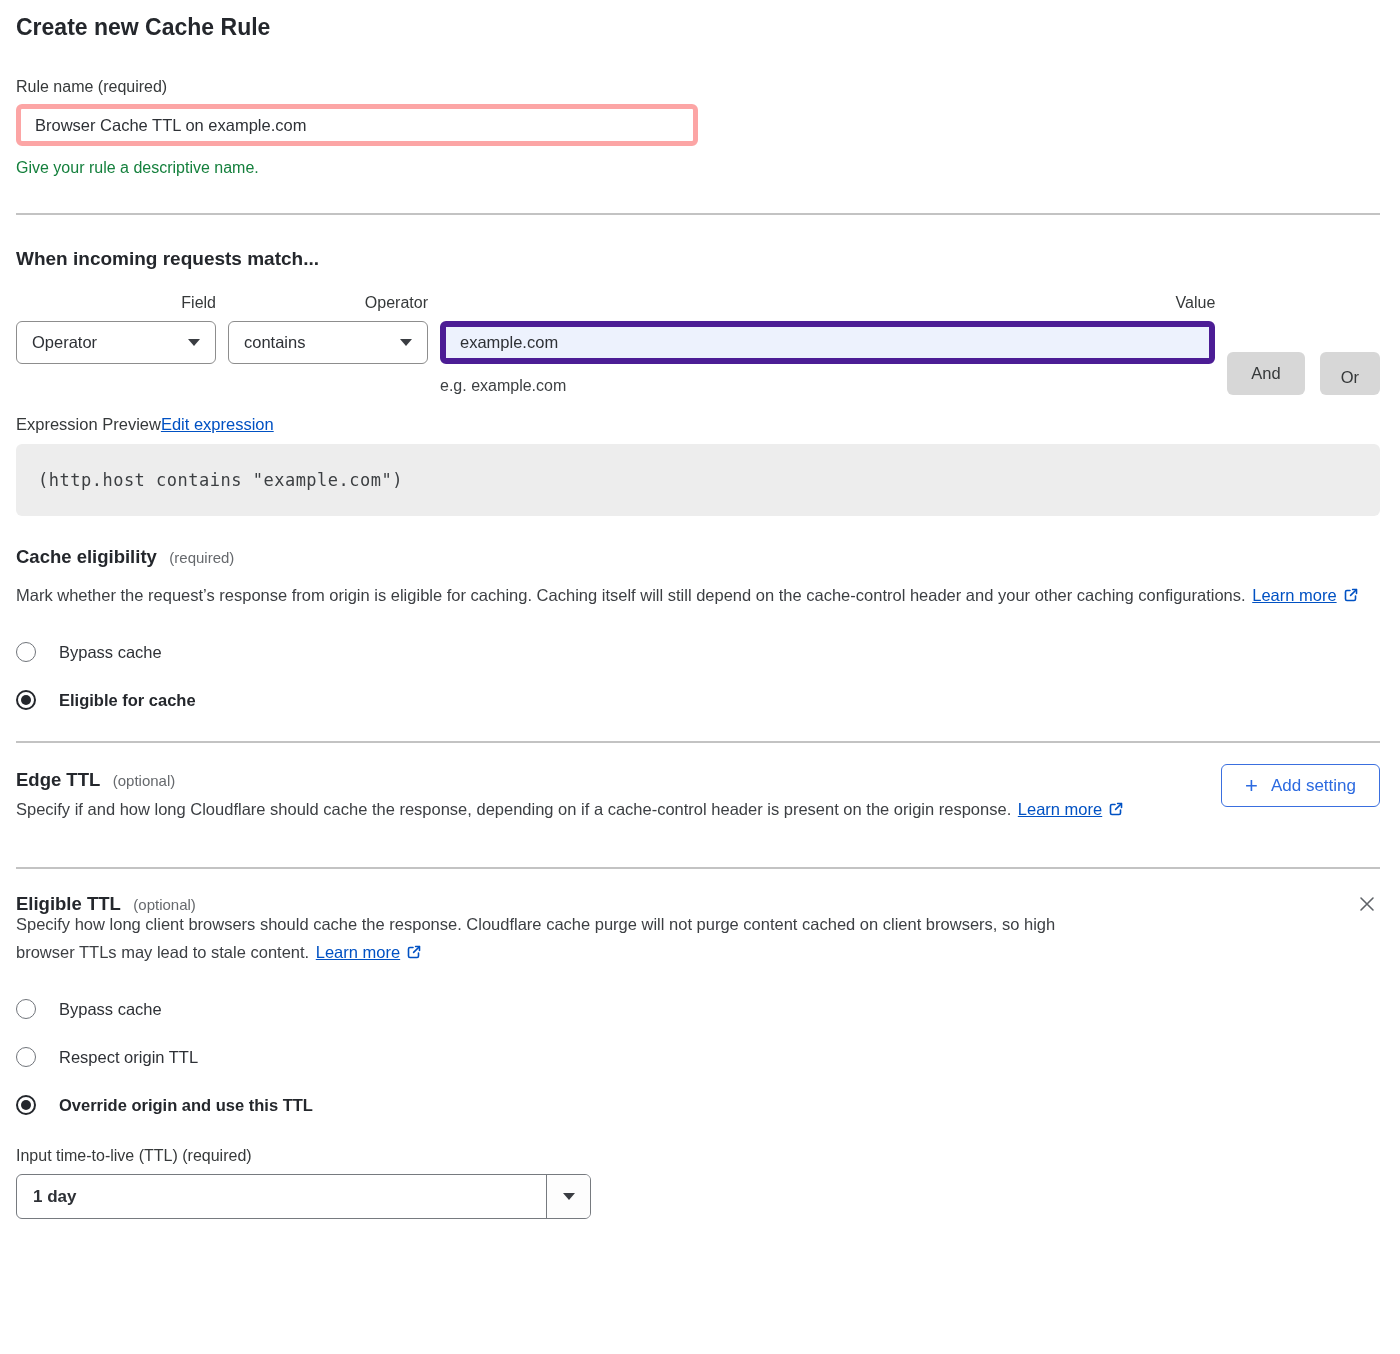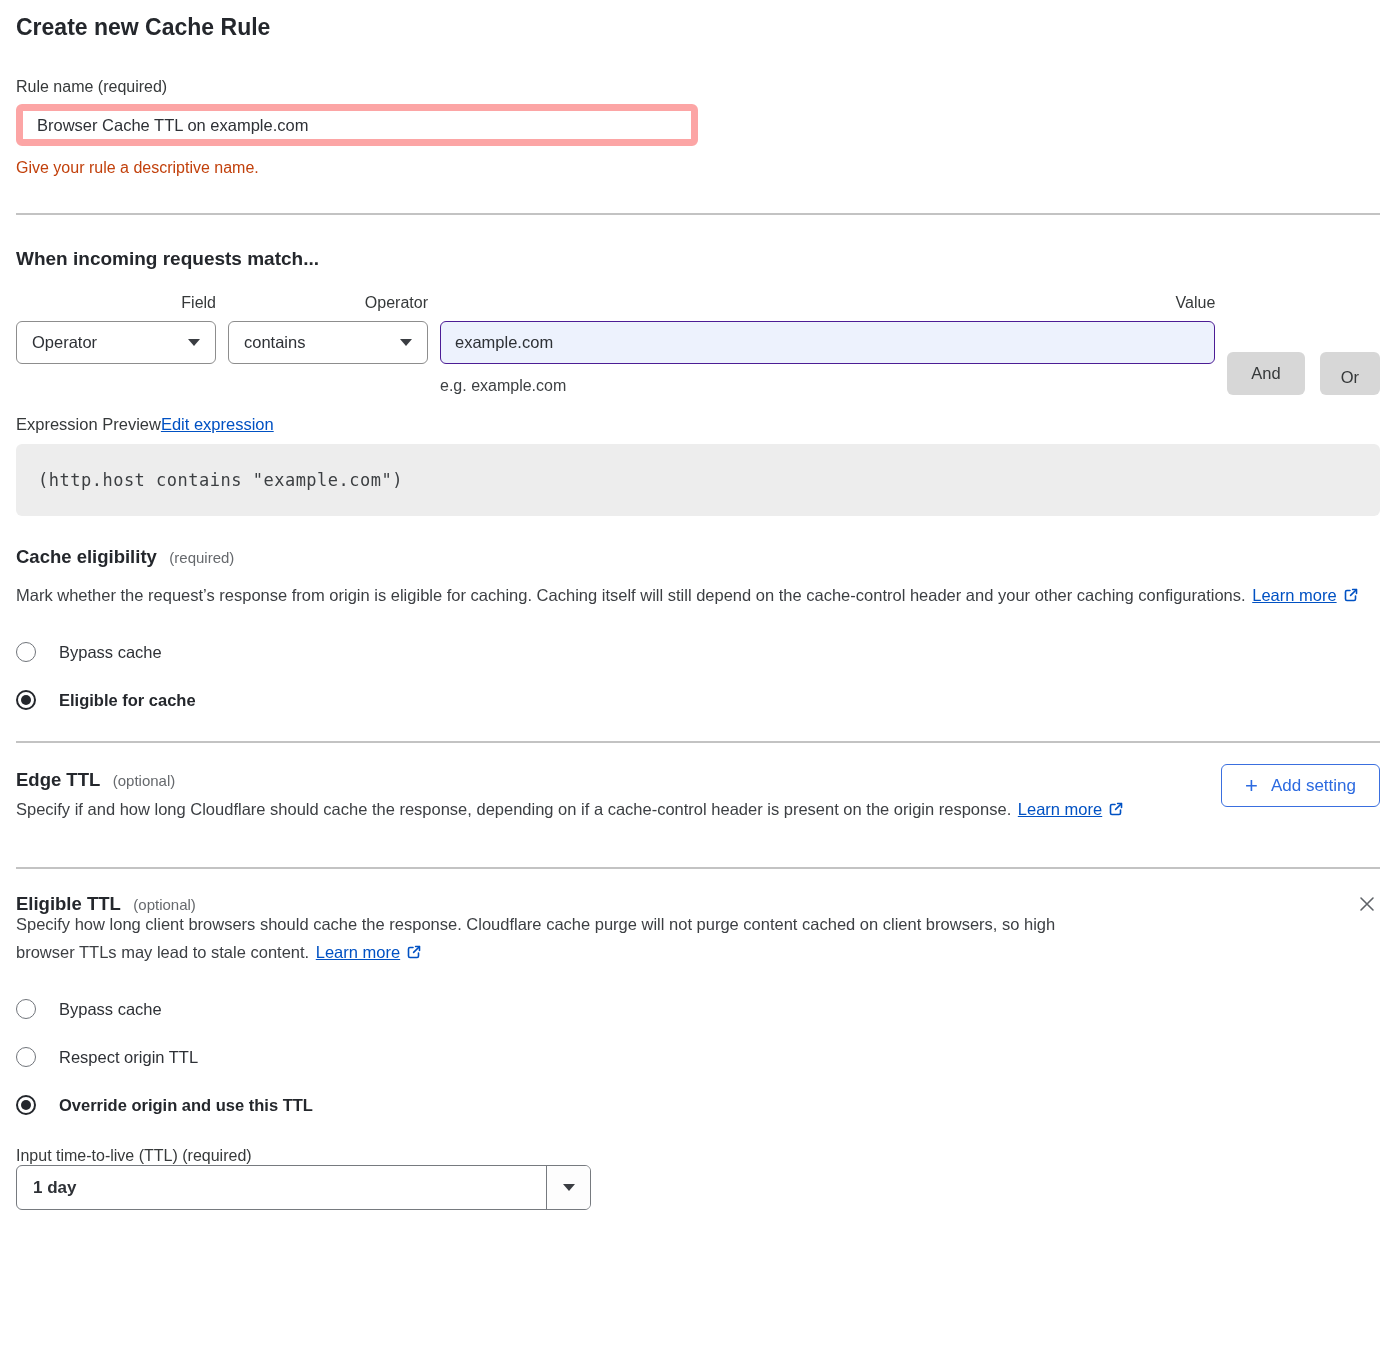--- a/index.html
+++ b/index.html
@@ -8,44 +8,44 @@
     font-family:"Liberation Sans","DejaVu Sans",sans-serif;
     color:#36393a;overflow:hidden;
     -webkit-font-smoothing:antialiased;
   }
   .container{padding:0 20px 0 16px;}
 
   h1.page-title{font-size:23px;font-weight:700;color:#24272c;margin:14px 0 0;}
   .field-label{font-size:16px;color:#36393a;margin-top:37px;}
   .text-input{
     box-sizing:border-box;display:flex;align-items:center;
-    height:42px;border:7px solid #fca5a5;border-radius:6px;
+    height:42px;border:5px solid #fca5a5;border-radius:6px;
     padding:0 14px;font-size:16.5px;color:#2e3136;background:#fff;
   }
   .rule-name-input{width:682px;margin-top:8px;}
-  .help-text{font-size:16px;color:#c2410c;margin-top:13px;}
+  .help-text{font-size:16px;color:#15803d;margin-top:13px;}
   hr.divider{border:none;border-top:2px solid #c3c3c3;margin:36px 0 0;}
 
   h2.section-heading{font-size:19px;font-weight:700;color:#24272c;margin:33px 0 0;}
 
   .match-row{display:flex;margin-top:24px;}
   .match-col{display:flex;flex-direction:column;}
   .col-label{font-size:16px;color:#36393a;margin-bottom:9px;text-align:right;}
   .select-box{
     box-sizing:border-box;display:flex;align-items:center;justify-content:space-between;
     width:200px;height:43px;border:1px solid #8d8d8d;border-radius:6px;
     padding:0 15px;font-size:16.5px;color:#2e3136;background:#fff;cursor:pointer;
   }
   .caret{width:0;height:0;border-left:6px solid transparent;border-right:6px solid transparent;border-top:7px solid #3a3d42;}
   .col-field{width:200px;margin-right:12px;}
   .col-operator{width:200px;margin-right:12px;}
   .col-value{flex:1;margin-right:12px;}
   .value-input{
     box-sizing:border-box;display:flex;align-items:center;
-    height:43px;border:1px solid #4c1d95;border-radius:6px;
+    height:43px;border:6px solid #4c1d95;border-radius:6px;
     padding:0 14px;font-size:16.5px;color:#2e3136;background:#edf2fd;
   }
   .btn-gray{
     box-sizing:border-box;height:43px;border:none;border-radius:6px;
     background:#d7d7d7;color:#36393a;font-size:16.5px;padding:0 24px;
     font-family:inherit;cursor:pointer;align-self:flex-end;
   }
   .btn-or{margin-left:15px;padding:16px 21px;}
   .value-help{font-size:16px;color:#3d4043;margin-top:13px;}
 
@@ -83,21 +83,21 @@
   .btn-add{
     box-sizing:border-box;display:flex;align-items:center;height:43px;
     border:1px solid #3a6fdf;border-radius:6px;background:#fff;color:#2c6ae0;
     font-size:17px;font-family:inherit;padding:0 23px;cursor:pointer;margin-top:-5px;
   }
   .plus-glyph{font-size:22px;font-weight:400;margin-right:13px;line-height:1;}
   .close-btn{background:none;border:none;padding:2px;cursor:pointer;margin-top:-2px;}
 
   .ttl-label{font-size:16px;color:#36393a;margin-top:32px;}
   .ttl-combo{
-    box-sizing:border-box;display:flex;width:575px;height:45px;
+    box-sizing:border-box;display:flex;margin-top:9px;width:575px;height:45px;
     border:1px solid #767a7f;border-radius:6px;background:#fff;overflow:hidden;
   }
   .ttl-value{flex:1;display:flex;align-items:center;padding:0 16px;font-size:17px;font-weight:600;color:#2e3136;}
   .ttl-caret-seg{
     width:43px;border-left:1px solid #767a7f;display:flex;align-items:center;justify-content:center;
     background:#fdfdfd;cursor:pointer;
   }
 </style>
 </head>
 <body>

